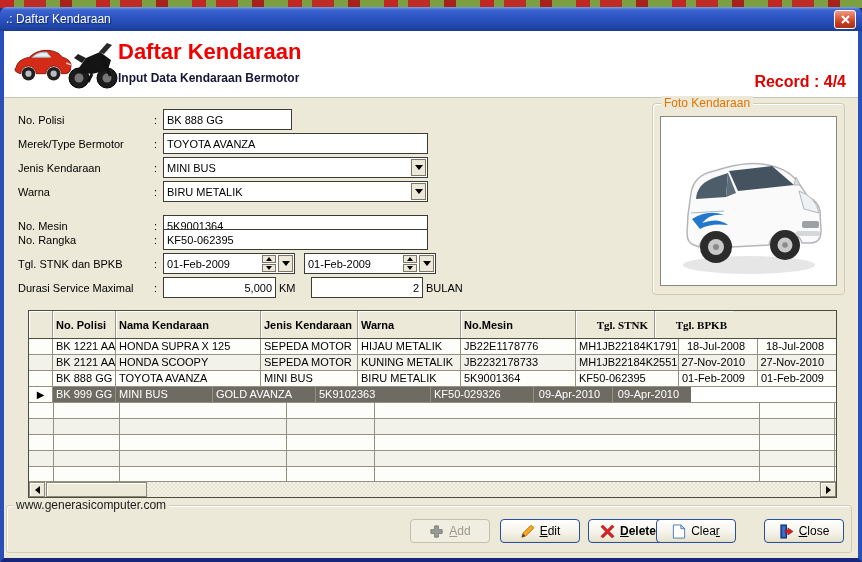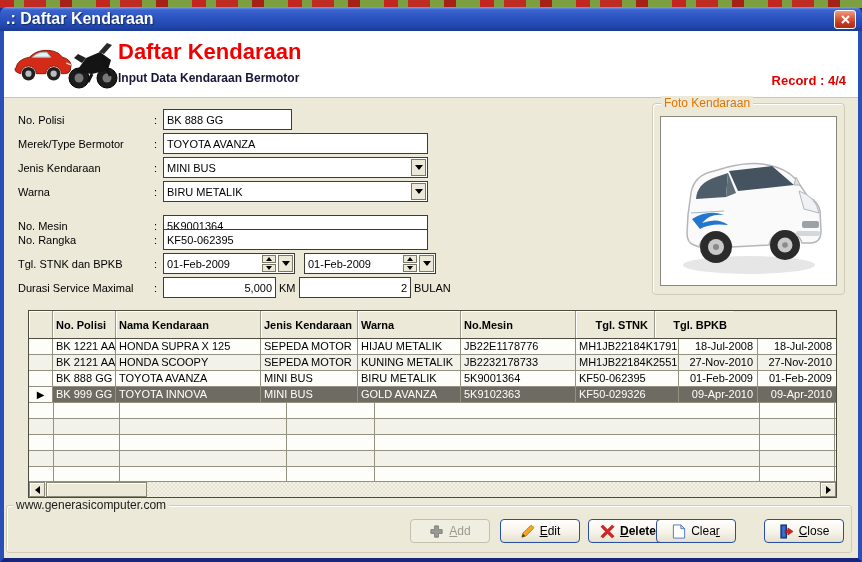--- a/index.html
+++ b/index.html
@@ -17,38 +17,38 @@
       rgba(197,32,32,.9) 24px 46px, transparent 46px 60px,
       rgba(170,20,20,.9) 60px 72px, transparent 72px 96px);
   }
   
   .window{position:absolute;top:7px;left:0;width:862px;height:555px;}
   .titlebar{
     height:24px;border-radius:7px 7px 0 0;box-sizing:border-box;
     background:linear-gradient(180deg,#7da1e8 0%,#3b64cf 12%,#2c54c2 45%,#2046ab 82%,#1a3a94 100%);
     display:flex;align-items:center;padding:0 6px;
   }
-  .title-text{color:#fff;font-weight:bold;font-size:16px;text-shadow:1px 1px 1px #122a66;}
+  .title-text{color:#fff;font-weight:normal;font-size:12px;text-shadow:1px 1px 1px #122a66;}
   .close-btn{
     margin-left:auto;width:22px;height:19px;border:1px solid #fff;border-radius:3px;
     background:linear-gradient(180deg,#f09a85 0%,#dd5f41 40%,#c23a20 70%,#aa2f18 100%);
     display:flex;align-items:center;justify-content:center;box-sizing:border-box;
   }
   .win-frame{
     position:absolute;top:24px;left:0;right:0;bottom:0;
     border-left:4px solid #2a50b8;border-right:4px solid #2a50b8;border-bottom:4px solid #17257b;
     background:#ece9d8;box-sizing:border-box;
   }
   .client{position:relative;width:854px;height:527px;font-size:11px;color:#000;}
 
   
   .header-band{position:absolute;top:0;left:0;width:854px;height:66px;background:#fff;border-bottom:1px solid #c8c5b2;}
   .hdr-title{position:absolute;left:114px;top:8px;font-size:22px;font-weight:bold;color:#f20000;}
   .hdr-sub{position:absolute;left:114px;top:40px;font-size:12px;font-weight:bold;color:#16163a;}
-  .record{position:absolute;right:12px;top:42px;font-size:13px;font-weight:bold;color:#e00000;}
+  .record{position:absolute;right:12px;top:42px;font-size:16px;font-weight:bold;color:#e00000;}
   .icon-wrap{position:absolute;}
 
   
   .form-row{position:absolute;left:14px;height:21px;display:flex;align-items:center;}
   .flabel{width:130px;font-size:11px;color:#000;}
   .fcolon{width:15px;text-align:center;}
   .ftext{
     height:21px;box-sizing:border-box;border:1px solid #3c3c34;background:#fff;
     font-family:"Liberation Sans",sans-serif;font-size:11px;padding:0 3px;color:#000;
   }
@@ -66,21 +66,21 @@
   .datefield{
     width:132px;height:21px;box-sizing:border-box;border:1px solid #3c3c34;background:#fff;
     display:flex;align-items:center;
   }
   .datefield.second{margin-left:9px;}
   .date-val{flex:1;padding-left:3px;font-size:11px;}
   .spinner{display:flex;flex-direction:column;margin-right:1px;flex:0 0 auto;}
   .spin{width:14px;height:8px;background:#ece9d8;border:1px solid #7a7868;box-sizing:border-box;
         display:flex;align-items:center;justify-content:center;}
   .spin.up{margin-bottom:1px;}
-  .unit{width:20px;margin-left:3px;font-size:11px;}
+  .unit{width:32px;margin-left:3px;font-size:11px;}
   .unit.wide{width:40px;}
 
   .tri-down{width:0;height:0;border-left:4px solid transparent;border-right:4px solid transparent;border-top:5px solid #000;display:inline-block;}
   .tri-up-s{width:0;height:0;border-left:3px solid transparent;border-right:3px solid transparent;border-bottom:4px solid #000;display:inline-block;}
   .tri-down-s{width:0;height:0;border-left:3px solid transparent;border-right:3px solid transparent;border-top:4px solid #000;display:inline-block;}
   .tri-left{width:0;height:0;border-top:4px solid transparent;border-bottom:4px solid transparent;border-right:5px solid #000;display:inline-block;}
   .tri-right{width:0;height:0;border-top:4px solid transparent;border-bottom:4px solid transparent;border-left:5px solid #000;display:inline-block;}
 
   
   .photo-box{
@@ -97,30 +97,30 @@
   .grid{
     position:absolute;left:24px;top:279px;width:809px;height:188px;box-sizing:border-box;
     border:1px solid #4e4c40;background:#fff;overflow:hidden;
   }
   .g-header{display:flex;height:28px;background:#ece9d8;border-bottom:1px solid #4e4c40;box-sizing:border-box;}
   .g-hcell{
     box-sizing:border-box;border-right:1px solid #9a988c;box-shadow:inset 1px 1px 0 #fff;
     font-weight:bold;font-size:11px;line-height:12px;display:flex;align-items:center;
     padding:1px 3px;overflow:hidden;background:#ece9d8;
   }
-  .g-hcell.dt{justify-content:flex-end;padding-right:6px;}
+  .g-hcell.dt{justify-content:flex-end;padding-right:6px;font-family:Liberation Serif, serif;}
   .g-row{display:flex;height:16px;border-bottom:1px solid #93917f;box-sizing:border-box;}
   .g-row.alt .g-cell{background:#f2f2ea;}
   .g-row.selected .g-cell{background:#6e6c62;color:#fff;}
   .g-row.selected .g-cell.sel{background:#fdfdfa;color:#000;}
   .g-cell{
     box-sizing:border-box;border-right:1px solid #93917f;font-size:11px;line-height:14px;
     padding:0 0 0 3px;white-space:nowrap;overflow:hidden;background:#fdfdfa;
   }
-  .g-cell.dt{text-align:right;padding-right:4px;padding-left:0;}
+  .g-cell.dt{text-align:right;padding-right:12px;padding-left:0;}
   .sel{width:24px;flex:0 0 auto;text-align:center;padding:0;}
   .cw0{width:63px;flex:0 0 auto;} .cw1{width:145px;flex:0 0 auto;} .cw2{width:97px;flex:0 0 auto;}
   .cw3{width:103px;flex:0 0 auto;} .cw4{width:115px;flex:0 0 auto;} .cw5{width:103px;flex:0 0 auto;}
   .cw6{width:79px;flex:0 0 auto;} .cw7{width:78px;flex:0 0 auto;border-right:none;}
   .sel-arrow{font-size:10px;line-height:15px;color:#000;}
   .g-empty-wrap{position:relative;height:78px;}
   .g-empty{height:16px;border-bottom:1px solid #93917f;box-sizing:border-box;background:#fdfdfa;display:flex;}
   .g-empty.alt{background:#f2f2ea;}
   .g-empty .sel{border-right:1px solid #93917f;height:100%;}
   .vline{position:absolute;top:0;bottom:0;width:1px;background:#93917f;}
@@ -353,21 +353,20 @@
           <div class="g-cell cw2">MINI BUS</div>
           <div class="g-cell cw3">BIRU METALIK</div>
           <div class="g-cell cw4">5K9001364</div>
           <div class="g-cell cw5">KF50-062395</div>
           <div class="g-cell cw6 dt">01-Feb-2009</div>
           <div class="g-cell cw7 dt">01-Feb-2009</div>
         </div>
         <div class="g-row selected">
           <div class="g-cell sel"><span class="sel-arrow">▶</span></div>
           <div class="g-cell cw0">BK 999 GG</div>
-          <div class="g-cell cw1">TOYOTA INNOVA</div>
           <div class="g-cell cw2">MINI BUS</div>
           <div class="g-cell cw3">GOLD AVANZA</div>
           <div class="g-cell cw4">5K9102363</div>
           <div class="g-cell cw5">KF50-029326</div>
           <div class="g-cell cw6 dt">09-Apr-2010</div>
           <div class="g-cell cw7 dt">09-Apr-2010</div>
         </div>
 
         <div class="g-empty-wrap">
           <div class="g-empty">

